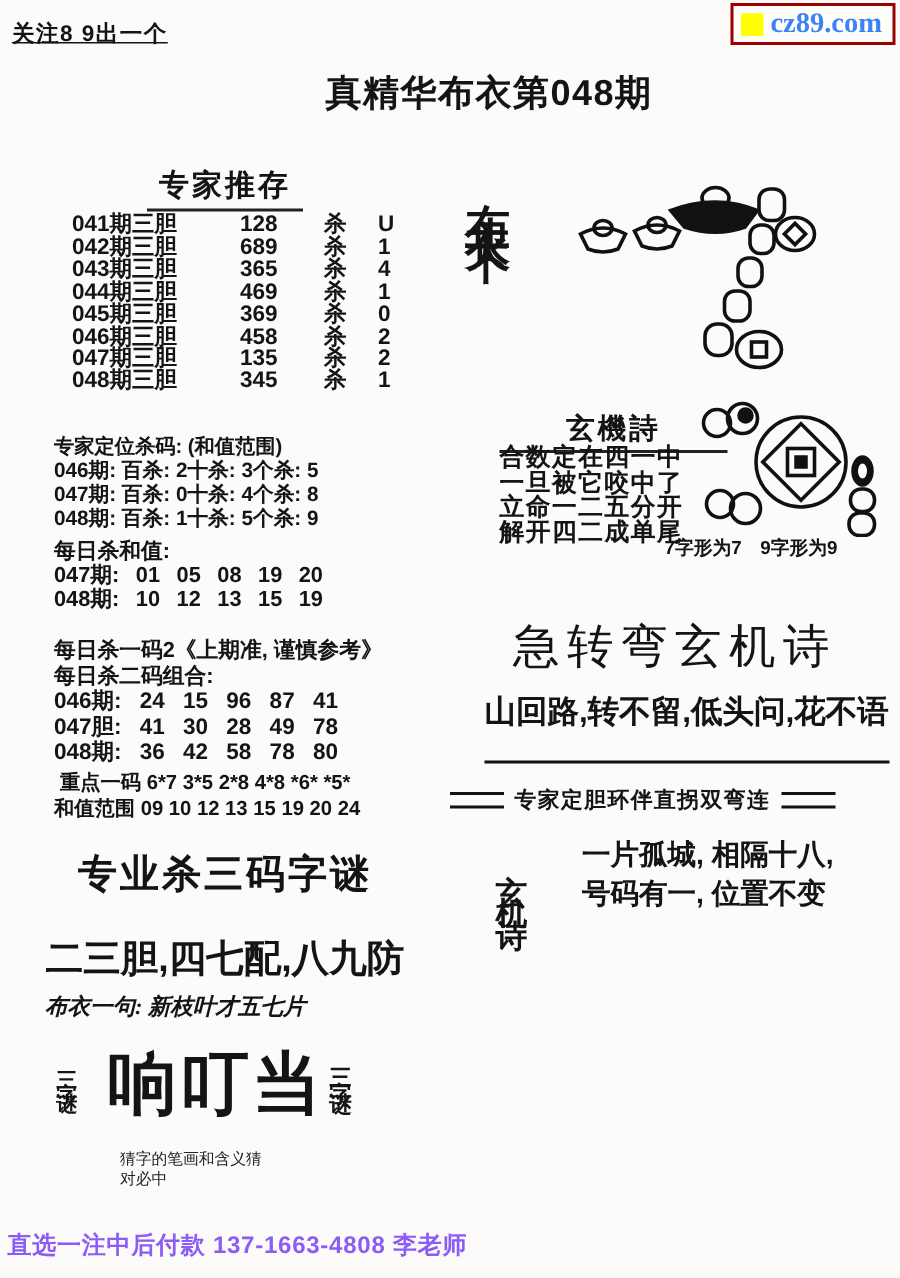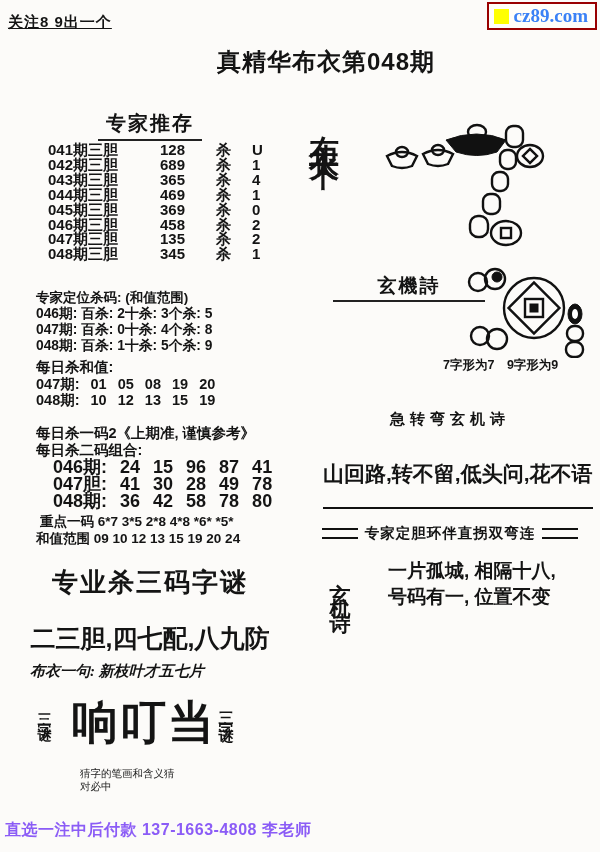--- a/index.html
+++ b/index.html
@@ -28,21 +28,21 @@
 
   .pk-header { left:36px; top:289px; font-size:13.5px; font-weight:bold; }
   .pk-rows { left:36px; top:306px; font-size:13.8px; font-weight:bold; line-height:16.2px; }
 
   .ds-header { left:36px; top:358px; font-size:14.5px; font-weight:bold; }
   .ds-rows { left:36px; top:376px; font-size:14.5px; font-weight:bold; line-height:16.2px; word-spacing:7px; }
 
   .daily-one { left:36px; top:424px; font-size:14.5px; font-weight:bold; }
 
   .dt-header { left:36px; top:441px; font-size:14.5px; font-weight:bold; }
-  .dt-rows { left:36px; top:459px; font-size:18px; font-weight:bold; line-height:17px; word-spacing:8px;margin-left:17px; }
+  .dt-rows { left:36px; top:459px; font-size:15px; font-weight:bold; line-height:17px; word-spacing:8px; }
 
   .key-one { left:40px; top:513px; font-size:13.5px; font-weight:bold; }
   .sum-range { left:36px; top:530px; font-size:13.5px; font-weight:bold; }
 
   .r3-title { left:0; top:565px; width:300px; text-align:center; font-size:26px; font-weight:bold; letter-spacing:2px; }
   .r3-line { left:0; top:622px; width:300px; text-align:center; font-size:25px; font-weight:bold; }
   .r3-note { left:30px; top:662px; font-size:15px; font-weight:bold; font-style:italic;
              font-family:"Liberation Serif","DejaVu Serif",serif; }
 
   .vert { writing-mode:vertical-rl; text-orientation:upright; }
@@ -54,24 +54,24 @@
 
   
   .buyi-title { left:303px; top:112px; font-size:30px; font-weight:bold; letter-spacing:9px; height:200px; }
   .fig1 { left:380px; top:118px; }
   .xj-header { left:333px; top:273px; width:152px; text-align:center; font-size:19px; font-weight:bold;
                border-bottom:2px solid #222; padding-bottom:1px; letter-spacing:2px; }
   .xj-lines { left:333px; top:297px; font-size:16.5px; font-weight:bold; line-height:16.6px; letter-spacing:1px; }
   .fig2 { left:462px; top:266px; }
   .xj-caption { left:443px; top:357px; font-size:12.5px; font-weight:bold; }
 
-  .turn-title { left:300px; top:410px; width:300px; text-align:center; font-size:15px; font-weight:bold; letter-spacing:5px; }
+  .turn-title { left:300px; top:410px; width:300px; text-align:center; font-size:31px; font-weight:normal; letter-spacing:5px; }
   .turn-line { left:323px; top:460px; font-size:21px; font-weight:bold;
                border-bottom:2.5px solid #111; padding-bottom:19px; }
-  .turn-banner { left:300px; top:524px; width:300px; display:flex; align-items:center; justify-content:center; gap:7px; }
+  .turn-banner { left:300px; top:524px; width:300px; display:flex; align-items:center; gap:7px; }
   .banner-text { font-size:14.5px; font-weight:bold; letter-spacing:1px; white-space:nowrap; }
   .rail { width:36px; height:7px; border-top:2px solid #111; border-bottom:2px solid #111; }
 
   .corner-label { left:326px; top:566px; font-size:21px; font-weight:bold; letter-spacing:15px; height:120px; }
   .corner-lines { left:388px; top:558px; font-size:19px; font-weight:bold; line-height:26px; }
 
   .footer { left:5px; top:820px; font-size:16px; font-weight:bold; color:#8b5cf6; letter-spacing:0.5px; }
 
   svg .ln { fill:none; stroke:#111; stroke-width:2.4; }
   svg .fl { fill:#111; stroke:#111; }
@@ -200,20 +200,26 @@
     <rect class="ln" x="90" y="98" rx="8" ry="8" width="18" height="21"></rect>
 
     <ellipse class="ln" cx="150" cy="38" rx="13" ry="11"></ellipse>
     <rect class="ln" x="145" y="33" width="10" height="10" transform="rotate(45 150 38)"></rect>
 
     <ellipse class="ln" cx="126" cy="115" rx="15" ry="12"></ellipse>
     <rect class="ln" x="121" y="110" width="10" height="10"></rect>
   </svg>
 
   <div class="abs xj-header">玄機詩</div>
+  <div class="abs xj-lines">
+    <div>合数定在四一中</div>
+    <div>一旦被它咬中了</div>
+    <div>立命一二五分开</div>
+    <div>解开四二成单尾</div>
+  </div>
 
   <svg class="abs fig2" width="135" height="92" viewBox="0 0 135 92">
     <circle class="ln" cx="16" cy="16" r="9"></circle>
     <circle class="ln" cx="33" cy="13" r="10"></circle>
     <circle class="fl" cx="35" cy="11" r="5"></circle>
 
     <circle class="ln" cx="72" cy="42" r="30"></circle>
     <rect class="ln" x="54" y="24" width="36" height="36" transform="rotate(45 72 42)"></rect>
     <rect class="ln" x="63" y="33" width="18" height="18"></rect>
     <rect class="fl" x="68" y="38" width="8" height="8"></rect>

